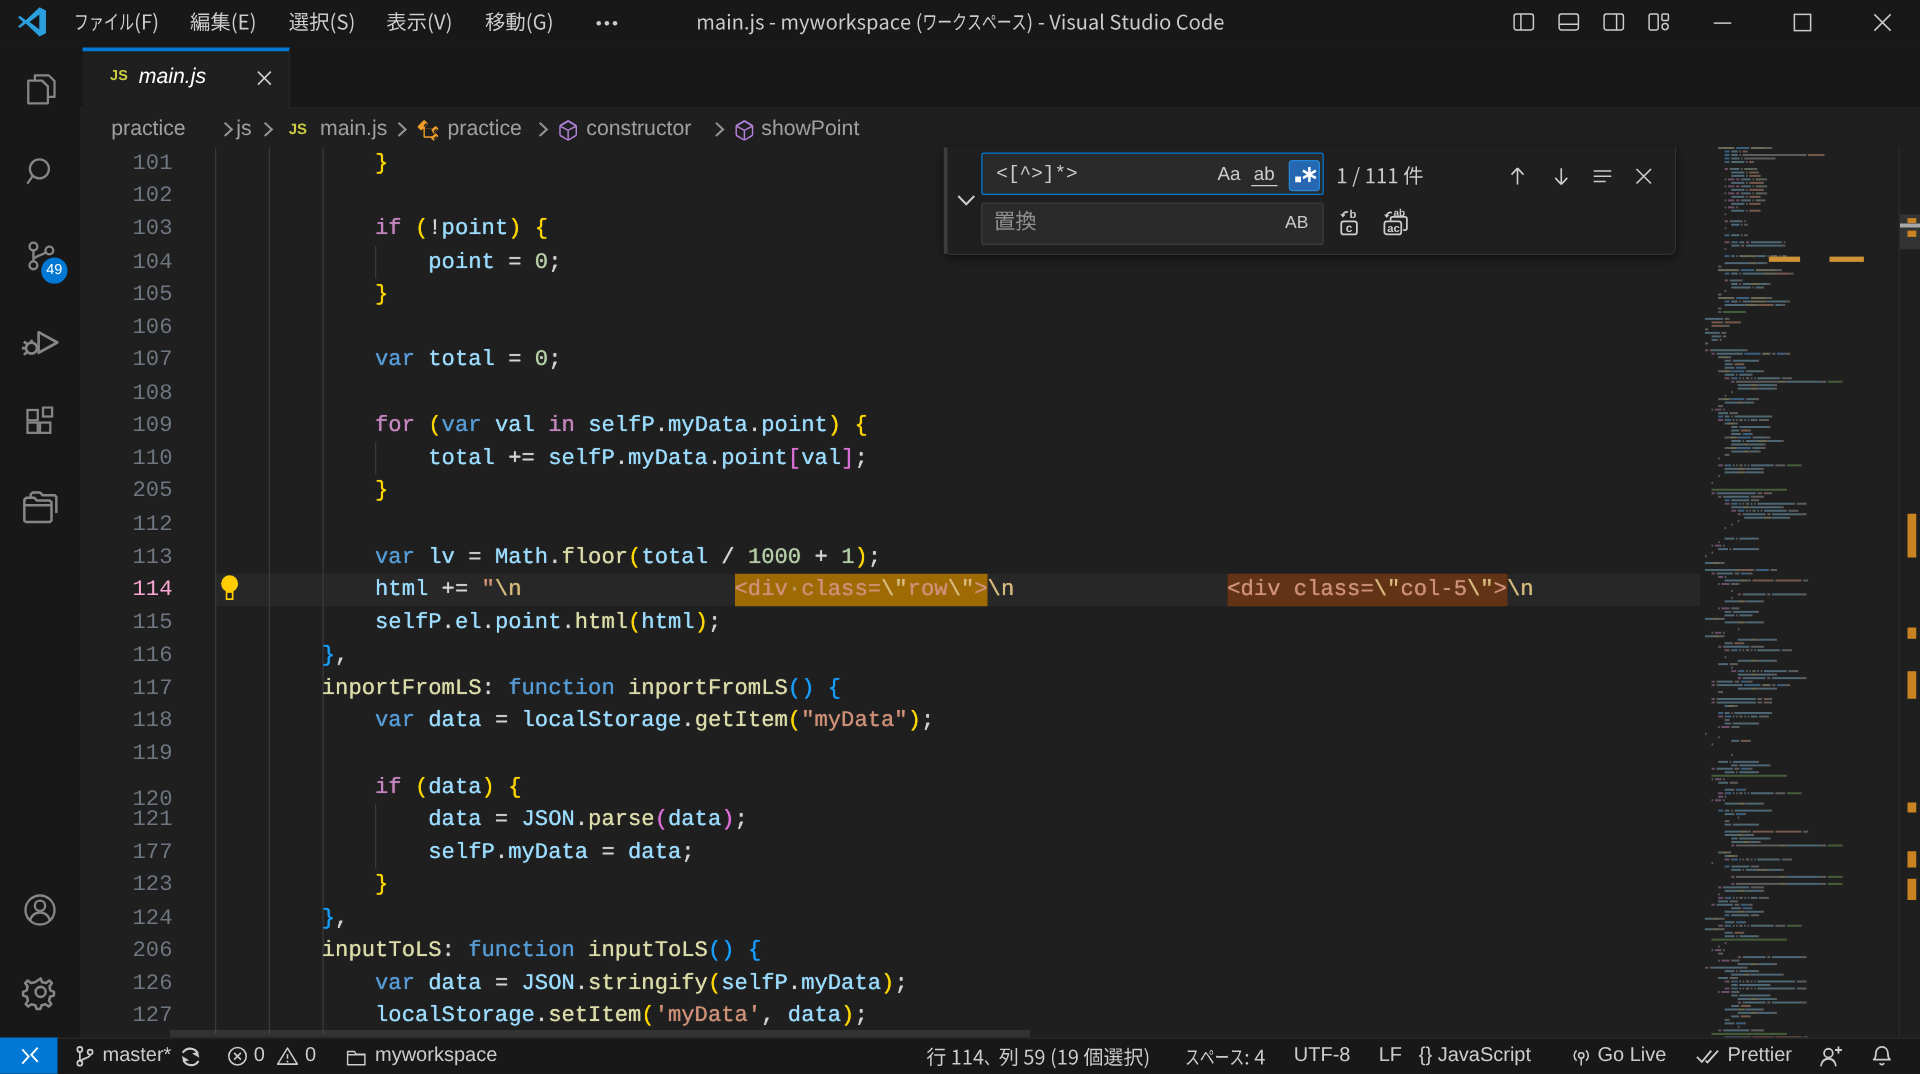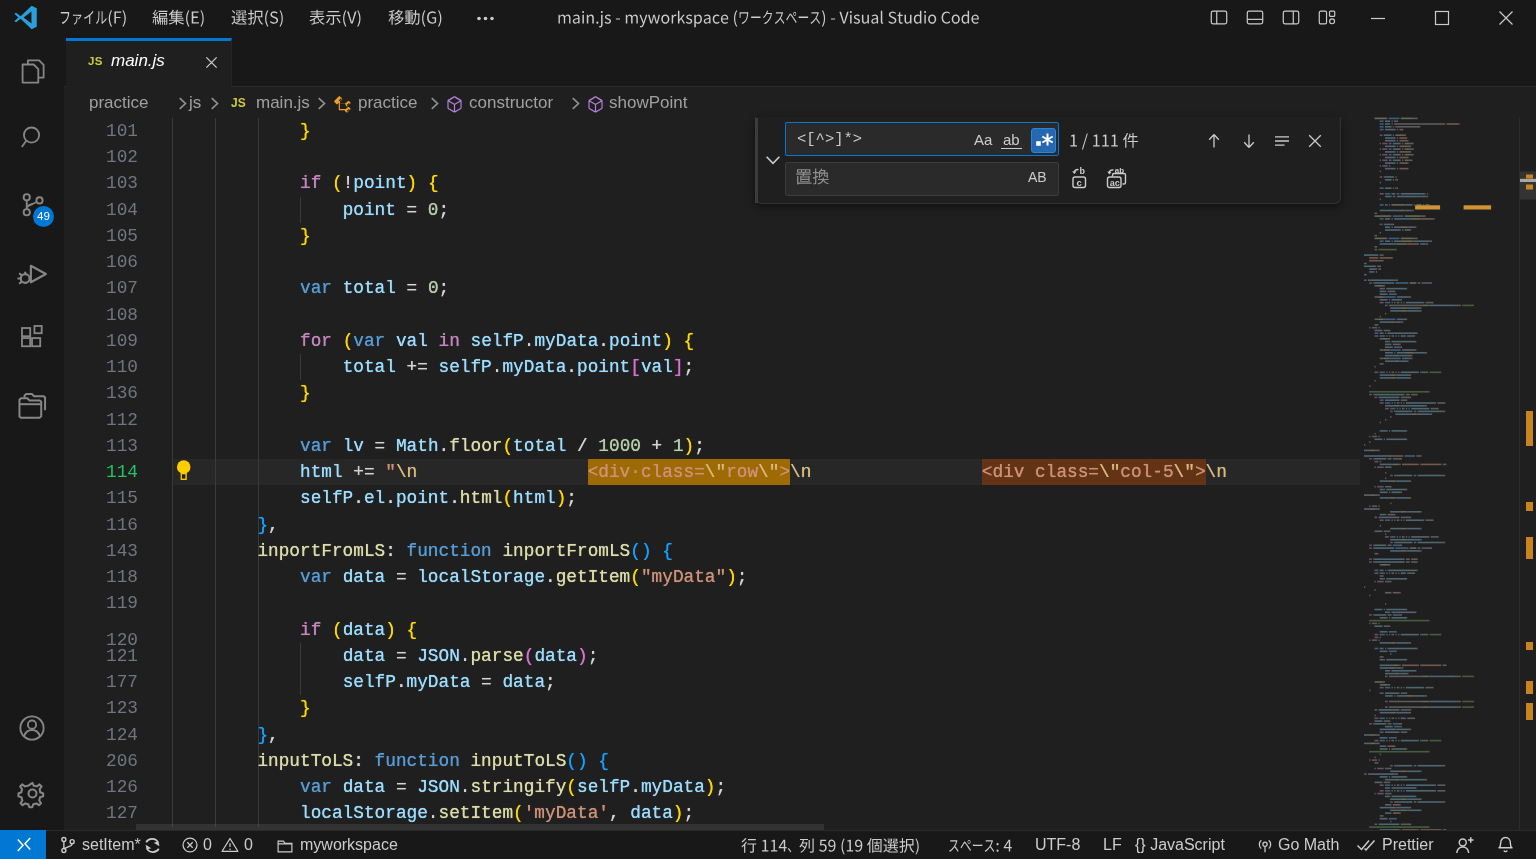--- a/index.html
+++ b/index.html
@@ -5,21 +5,21 @@
 html,body { width:1536px; height:859px; overflow:hidden; background:#1f1f1f; font-family:"Liberation Sans",sans-serif; }
 .abs { position:absolute; }
 #titlebar { position:absolute; left:0; top:0; width:1536px; height:38px; background:#181818; }
 #tabs { position:absolute; left:64px; top:38px; width:1472px; height:49px; background:#181818; border-bottom:1px solid #2b2b2b; }
 #activity { position:absolute; left:0; top:38px; width:64px; height:792px; background:#181818; }
 #tab { position:absolute; left:66px; top:38px; width:166px; height:49px; background:#1f1f1f; border-top:3px solid #0078d4; border-right:1px solid #252525; }
 #breadcrumb { position:absolute; left:64px; top:87px; width:1472px; height:31px; background:#1f1f1f; }
 #editor { position:absolute; left:64px; top:117px; width:1472px; height:713px; background:#1f1f1f; }
 .cl { position:absolute; left:172.2px; height:26.25px; line-height:26.25px; font-family:"Liberation Mono",monospace; font-size:17.764px; white-space:pre; text-shadow:0 0 0.7px; }
 .ln,.lnc { position:absolute; width:75px; left:63px; text-align:right; height:26.25px; line-height:26.25px; font-family:"Liberation Mono",monospace; font-size:17.764px; color:#6e7681; }
-.lnc { color:#22c55e; }
+.lnc { color:#f9a8d4; }
 .ig { position:absolute; width:1px; background:#3a3a3d; }
 #statusbar { position:absolute; left:0; top:830px; width:1536px; height:29px; background:#181818; border-top:1px solid #2b2b2b; color:#cccccc; font-size:16px; }
 #findw { position:absolute; left:755px; top:117px; width:586px; height:87px; background:#1f1f1f; border:1px solid #313131; border-top:none; border-radius:0 0 6px 6px; box-shadow:0 3px 8px rgba(0,0,0,0.45); }
 .finput { position:absolute; background:#2a2a2a; border-radius:2px; }
 </style></head>
 <body>
 <div id="titlebar"></div>
 <div id="activity"></div>
 <div id="tabs"></div>
 <div id="tab"></div>
@@ -154,27 +154,27 @@
 <div class="ln" style="top:117.90px">101</div>
 <div class="ln" style="top:144.15px">102</div>
 <div class="ln" style="top:170.40px">103</div>
 <div class="ln" style="top:196.65px">104</div>
 <div class="ln" style="top:222.90px">105</div>
 <div class="ln" style="top:249.15px">106</div>
 <div class="ln" style="top:275.40px">107</div>
 <div class="ln" style="top:301.65px">108</div>
 <div class="ln" style="top:327.90px">109</div>
 <div class="ln" style="top:354.15px">110</div>
-<div class="ln" style="top:380.40px">136</div>
+<div class="ln" style="top:380.40px">205</div>
 <div class="ln" style="top:406.65px">112</div>
 <div class="ln" style="top:432.90px">113</div>
 <div class="lnc" style="top:459.15px">114</div>
 <div class="ln" style="top:485.40px">115</div>
 <div class="ln" style="top:511.65px">116</div>
-<div class="ln" style="top:537.90px">143</div>
+<div class="ln" style="top:537.90px">117</div>
 <div class="ln" style="top:564.15px">118</div>
 <div class="ln" style="top:590.40px">119</div>
 <div class="ln" style="top:627px">120</div>
 <div class="ln" style="top:642.90px">121</div>
 <div class="ln" style="top:669.15px">177</div>
 <div class="ln" style="top:695.40px">123</div>
 <div class="ln" style="top:721.65px">124</div>
 <div class="ln" style="top:747.90px">206</div>
 <div class="ln" style="top:774.15px">126</div>
 <div class="ln" style="top:800.40px">127</div>
@@ -1291,21 +1291,21 @@
 <svg class="abs" style="left:17px;top:836.5px" width="14" height="15" viewBox="0 0 14 15">
     <path d="M0.8 2.5 L6.0 8.2 L0.8 13.9" stroke="#ffffff" stroke-width="1.5" fill="none"></path>
     <path d="M13.2 1.1 L8.0 6.8 L13.2 12.5" stroke="#ffffff" stroke-width="1.5" fill="none"></path>
   </svg>
 <svg class="abs" style="left:58px;top:835px" width="20" height="20" viewBox="0 0 16 16">
     <circle cx="4.7" cy="3.6" r="1.6" stroke="#cccccc" stroke-width="1.1" fill="none"></circle>
     <circle cx="4.7" cy="12.4" r="1.6" stroke="#cccccc" stroke-width="1.1" fill="none"></circle>
     <circle cx="11.3" cy="5.3" r="1.6" stroke="#cccccc" stroke-width="1.1" fill="none"></circle>
     <path d="M4.7 5.2 v5.6 M11.3 6.9 c0 2.2-3.3 1.9-6.6 4.2" stroke="#cccccc" stroke-width="1.1" fill="none"></path>
   </svg>
-<div class="abs" style="left:82px;top:836px;font-size:16px;color:#cccccc">setItem*</div>
+<div class="abs" style="left:82px;top:836px;font-size:16px;color:#cccccc">master*</div>
 <svg class="abs" style="left:142px;top:835px" width="21" height="21" viewBox="0 0 16 16">
     <path d="M3.2 5.5 A5.2 5.2 0 0 1 12.3 5.8" stroke="#cccccc" stroke-width="1.3" fill="none"></path>
     <path d="M13.3 8.6 L12.5 4.9 L8.9 5.9 z" fill="#cccccc" stroke="none"></path>
     <path d="M12.8 10.5 A5.2 5.2 0 0 1 3.7 10.2" stroke="#cccccc" stroke-width="1.3" fill="none"></path>
     <path d="M2.7 7.4 L3.5 11.1 L7.1 10.1 z" fill="#cccccc" stroke="none"></path>
   </svg>
 <svg class="abs" style="left:181px;top:836px" width="18" height="18" viewBox="0 0 16 16">
     <circle cx="8" cy="8" r="6.2" stroke="#cccccc" stroke-width="1.1" fill="none"></circle>
     <path d="M5.6 5.6 L10.4 10.4 M10.4 5.6 L5.6 10.4" stroke="#cccccc" stroke-width="1.1"></path>
   </svg>
@@ -1326,21 +1326,21 @@
 <svg class="abs" style="left:948px;top:836px" width="80" height="22" viewBox="0 0 80 22">
     <path d="M9.5 4.8Q9.4 4.9 9.3 5.1Q9.2 5.3 9.2 5.5Q8.9 6.3 8.6 7.2Q8.2 8.2 7.8 9.1Q7.3 10.0 6.8 10.8Q6.2 11.8 5.4 12.7Q4.6 13.7 3.7 14.5Q2.9 15.3 1.9 15.9L1.2 14.8Q2.1 14.3 3.0 13.5Q3.9 12.8 4.7 11.8Q5.5 10.9 6.1 10.0Q6.5 9.4 6.9 8.6Q7.3 7.8 7.6 7.0Q7.9 6.2 8.0 5.6Q7.9 5.6 7.6 5.6Q7.2 5.6 6.7 5.6Q6.2 5.6 5.7 5.6Q5.2 5.6 4.7 5.6Q4.2 5.6 3.9 5.6Q3.5 5.6 3.4 5.6Q3.2 5.6 3.0 5.6Q2.7 5.6 2.5 5.6Q2.3 5.6 2.2 5.7V4.2Q2.3 4.2 2.5 4.2Q2.7 4.3 3.0 4.3Q3.2 4.3 3.4 4.3Q3.5 4.3 3.9 4.3Q4.2 4.3 4.7 4.3Q5.2 4.3 5.7 4.3Q6.2 4.3 6.7 4.3Q7.2 4.3 7.5 4.3Q7.9 4.3 8.0 4.3Q8.3 4.3 8.5 4.3Q8.7 4.2 8.9 4.2ZM7.0 10.0Q7.5 10.5 8.0 11.1Q8.5 11.8 9.0 12.5Q9.5 13.2 9.9 13.8Q10.3 14.5 10.6 15.0L9.8 15.9Q9.4 15.2 8.8 14.3Q8.2 13.4 7.6 12.5Q6.9 11.6 6.3 10.9Z M20.2 5.9Q20.2 6.4 20.4 6.7Q20.7 7.1 21.0 7.1Q21.4 7.1 21.7 6.7Q21.9 6.4 21.9 5.9Q21.9 5.4 21.7 5.1Q21.4 4.7 21.0 4.7Q20.7 4.7 20.4 5.1Q20.2 5.4 20.2 5.9ZM19.6 5.9Q19.6 5.4 19.8 4.9Q20.0 4.5 20.3 4.2Q20.7 4.0 21.0 4.0Q21.4 4.0 21.8 4.2Q22.1 4.5 22.3 4.9Q22.5 5.4 22.5 5.9Q22.5 6.4 22.3 6.9Q22.1 7.3 21.8 7.6Q21.4 7.8 21.0 7.8Q20.7 7.8 20.3 7.6Q20.0 7.3 19.8 6.9Q19.6 6.4 19.6 5.9ZM12.5 11.3Q12.7 11.0 12.9 10.8Q13.1 10.5 13.3 10.2Q13.5 9.9 13.8 9.5Q14.1 9.0 14.4 8.5Q14.7 8.0 15.0 7.5Q15.4 6.9 15.6 6.5Q16.1 5.7 16.6 5.6Q17.0 5.6 17.6 6.3Q18.0 6.8 18.4 7.4Q18.9 8.0 19.3 8.6Q19.7 9.2 20.1 9.7Q20.5 10.3 21.0 11.0Q21.5 11.7 22.0 12.5Q22.5 13.2 23.0 13.9L22.1 15.1Q21.7 14.4 21.3 13.6Q20.8 12.9 20.3 12.2Q19.9 11.5 19.5 10.9Q19.2 10.5 18.9 10.0Q18.6 9.5 18.3 9.1Q18.0 8.6 17.7 8.2Q17.4 7.8 17.2 7.6Q16.9 7.1 16.7 7.2Q16.4 7.2 16.1 7.7Q15.9 8.0 15.6 8.5Q15.4 9.0 15.1 9.5Q14.8 10.0 14.5 10.5Q14.2 10.9 14.0 11.3Q13.9 11.6 13.7 11.9Q13.5 12.3 13.4 12.5Z M24.9 8.6Q25.1 8.6 25.3 8.6Q25.6 8.6 25.9 8.6Q26.2 8.7 26.5 8.7Q26.7 8.7 27.1 8.7Q27.5 8.7 28.1 8.7Q28.6 8.7 29.2 8.7Q29.8 8.7 30.4 8.7Q31.0 8.7 31.5 8.7Q32.0 8.7 32.4 8.7Q32.8 8.7 33.0 8.7Q33.5 8.7 33.8 8.6Q34.1 8.6 34.3 8.6V10.1Q34.1 10.1 33.8 10.1Q33.4 10.1 33.0 10.1Q32.8 10.1 32.4 10.1Q32.0 10.1 31.5 10.1Q31.0 10.1 30.4 10.1Q29.8 10.1 29.2 10.1Q28.6 10.1 28.1 10.1Q27.5 10.1 27.1 10.1Q26.7 10.1 26.5 10.1Q26.0 10.1 25.6 10.1Q25.2 10.1 24.9 10.1Z M45.0 4.8Q44.9 4.9 44.8 5.1Q44.8 5.3 44.7 5.5Q44.5 6.3 44.1 7.2Q43.7 8.2 43.3 9.1Q42.8 10.0 42.3 10.8Q41.7 11.8 40.9 12.7Q40.1 13.7 39.3 14.5Q38.4 15.3 37.5 15.9L36.7 14.8Q37.7 14.3 38.5 13.5Q39.4 12.8 40.2 11.8Q41.0 10.9 41.6 10.0Q42.0 9.4 42.4 8.6Q42.8 7.8 43.1 7.0Q43.4 6.2 43.5 5.6Q43.4 5.6 43.1 5.6Q42.7 5.6 42.3 5.6Q41.8 5.6 41.2 5.6Q40.7 5.6 40.2 5.6Q39.7 5.6 39.4 5.6Q39.0 5.6 38.9 5.6Q38.7 5.6 38.5 5.6Q38.2 5.6 38.0 5.6Q37.8 5.6 37.7 5.7V4.2Q37.8 4.2 38.0 4.2Q38.3 4.3 38.5 4.3Q38.8 4.3 38.9 4.3Q39.1 4.3 39.4 4.3Q39.7 4.3 40.2 4.3Q40.7 4.3 41.2 4.3Q41.7 4.3 42.2 4.3Q42.7 4.3 43.0 4.3Q43.4 4.3 43.5 4.3Q43.8 4.3 44.0 4.3Q44.3 4.2 44.4 4.2ZM42.5 10.0Q43.0 10.5 43.5 11.1Q44.0 11.8 44.5 12.5Q45.0 13.2 45.4 13.8Q45.9 14.5 46.2 15.0L45.3 15.9Q44.9 15.2 44.3 14.3Q43.8 13.4 43.1 12.5Q42.5 11.6 41.8 10.9Z M49.6 9.3Q49.1 9.3 48.8 8.9Q48.5 8.6 48.5 8.1Q48.5 7.6 48.8 7.3Q49.1 7.0 49.6 7.0Q50.0 7.0 50.3 7.3Q50.6 7.6 50.6 8.1Q50.6 8.6 50.3 8.9Q50.0 9.3 49.6 9.3ZM49.6 15.7Q49.1 15.7 48.8 15.4Q48.5 15.1 48.5 14.6Q48.5 14.1 48.8 13.8Q49.1 13.5 49.6 13.5Q50.0 13.5 50.3 13.8Q50.6 14.1 50.6 14.6Q50.6 15.1 50.3 15.4Q50.0 15.7 49.6 15.7Z M60.8 15.5V7.5Q60.8 7.1 60.9 6.4Q60.9 5.8 60.9 5.4H60.8Q60.6 5.8 60.4 6.2Q60.2 6.7 59.9 7.1L57.2 11.1H63.8V12.3H55.7V11.3L60.6 3.8H62.2V15.5Z" fill="#cccccc"></path>
   </svg>
 <div class="abs" style="left:1035px;top:836px;font-size:16px;color:#cccccc">UTF-8</div>
 <div class="abs" style="left:1103px;top:836px;font-size:16px;color:#cccccc">LF</div>
 <div class="abs" style="left:1135px;top:836px;font-size:16px;color:#cccccc">{} JavaScript</div>
 <svg class="abs" style="left:1256px;top:837px" width="18" height="18" viewBox="0 0 16 16">
     <circle cx="8" cy="6.5" r="1.9" stroke="#cccccc" stroke-width="1.1" fill="none"></circle>
     <path d="M8 8.4 v5.2 M4.7 10.3 a4.8 4.8 0 0 1 0-7.4 M11.3 2.9 a4.8 4.8 0 0 1 0 7.4" stroke="#cccccc" stroke-width="1.1" fill="none"></path>
   </svg>
-<div class="abs" style="left:1278px;top:836px;font-size:16px;color:#cccccc">Go Math</div>
+<div class="abs" style="left:1278px;top:836px;font-size:16px;color:#cccccc">Go Live</div>
 <svg class="abs" style="left:1356px;top:838px" width="21" height="16" viewBox="0 0 21 16">
     <path d="M1.5 7.5 L5.5 11.5 L13 2.5 M8.5 10.5 L10 12 L18.5 2.5" stroke="#cccccc" stroke-width="1.5" fill="none"></path>
   </svg>
 <div class="abs" style="left:1382px;top:836px;font-size:16px;color:#cccccc">Prettier</div>
 <svg class="abs" style="left:1455px;top:836px" width="20" height="19" viewBox="0 0 16 15.2">
     <circle cx="6.2" cy="5.2" r="2.8" stroke="#cccccc" stroke-width="1.15" fill="none"></circle>
     <path d="M1.4 13.6 c0.5-3.4 2.3-4.8 4.8-4.8 s4.3 1.4 4.8 4.8" stroke="#cccccc" stroke-width="1.15" fill="none"></path>
     <path d="M12.6 1 v4.4 M10.4 3.2 h4.4" stroke="#cccccc" stroke-width="1.2"></path>
   </svg>
 <svg class="abs" style="left:1496px;top:836px" width="19" height="19" viewBox="0 0 16 16">

